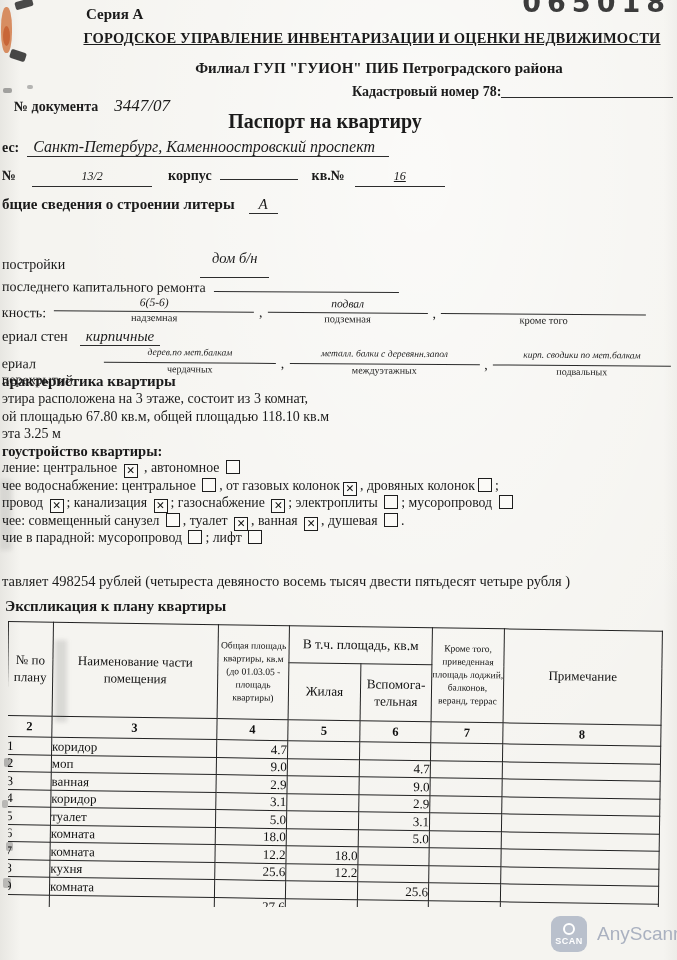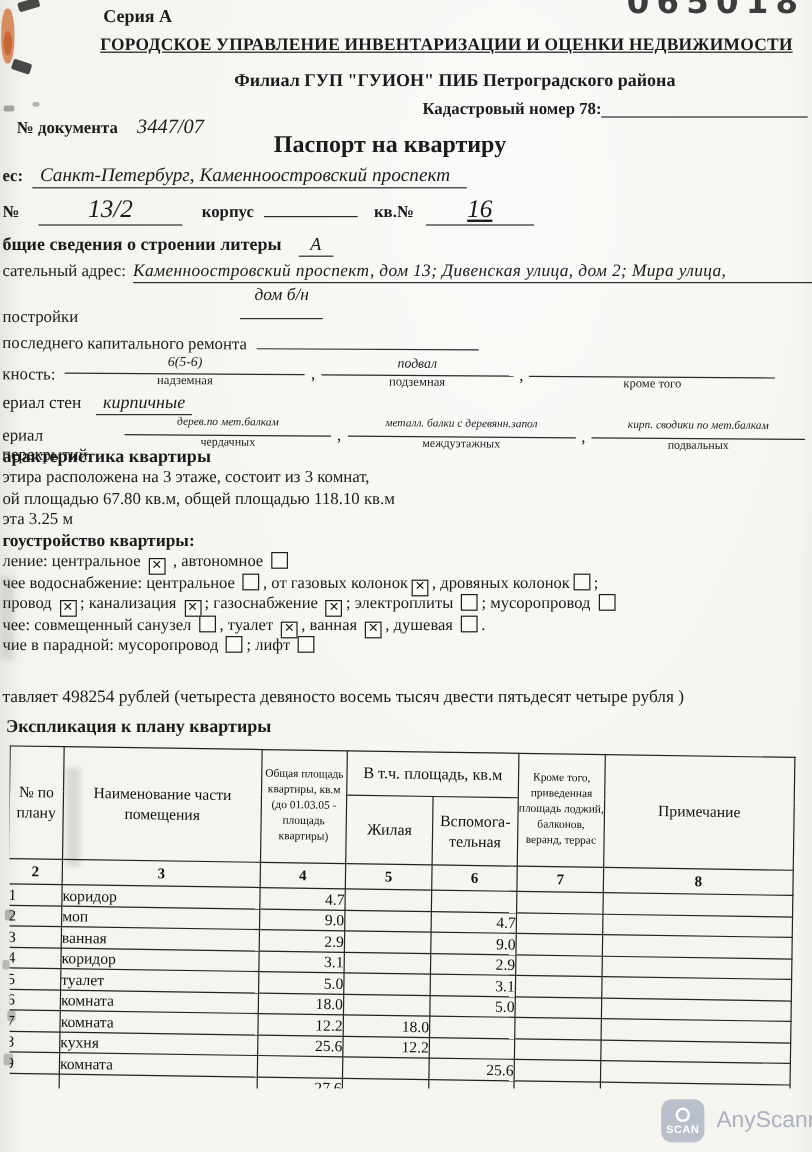--- a/index.html
+++ b/index.html
@@ -25,26 +25,26 @@
   .org{left:69px;right:2px;top:30px;font-size:14.5px;text-decoration:underline;letter-spacing:.2px;}
   .branch{left:83px;right:2px;top:60px;font-size:15px;}
   .cadastral{top:84px;left:352px;right:4px;display:flex;font-size:14px;}
   .cadastral .rule{flex:1;margin-bottom:2px;}
   .docnum{top:96px;left:14px;display:flex;align-items:baseline;gap:16px;font-size:14px;}
   .docnum .wr{font-size:17px;}
   .doctitle{top:110px;left:0;width:650px;font-size:20px;}
   .addr-row{top:138px;left:2px;display:flex;align-items:baseline;gap:8px;font-size:14px;}
   .addr-row .wr{font-size:16px;border-bottom:1.5px solid #2c2c2c;padding:0 14px 0 6px;}
   .house-row{top:162px;left:2px;display:flex;align-items:baseline;font-size:14px;}
-  .blank{border-bottom:1.4px solid #2c2c2c;display:inline-block;text-align:center;font-style:italic;font-size:21px;min-height:17px;}
+  .blank{border-bottom:1.4px solid #2c2c2c;display:inline-block;text-align:center;font-style:italic;font-size:12px;min-height:17px;}
   .bld-head{top:196px;left:2px;font-size:15px;display:flex;align-items:baseline;gap:14px;}
   .bld-head .wr{font-size:15px;border-bottom:1.4px solid #2c2c2c;padding:0 10px;}
   .idx-addr{top:218px;left:2px;right:0;display:flex;align-items:baseline;gap:6px;font-size:14px;}
   .idx-addr .wr{font-size:14.5px;letter-spacing:.3px;border-bottom:1.4px solid #2c2c2c;flex:1;white-space:nowrap;overflow:hidden;}
-  .idx-addr2{top:228px;left:200px;font-size:14.5px;border-bottom:1.4px solid #2c2c2c;padding:10px 12px;}
+  .idx-addr2{top:240px;left:200px;font-size:14.5px;border-bottom:1.4px solid #2c2c2c;padding:10px 12px;}
   .year-row{top:257px;left:2px;display:flex;align-items:flex-end;gap:10px;font-size:14px;}
   .overhaul-row{top:279px;left:2px;display:flex;align-items:baseline;gap:8px;font-size:14px;transform:rotate(.3deg);transform-origin:0 0;}
   .fill-row{left:2px;right:6px;display:flex;align-items:flex-start;font-size:14px;transform:rotate(.4deg);transform-origin:0 0;}
   .fill-row .lbl{padding-top:10px;}
   .fill{display:inline-flex;flex-direction:column;}
   .fv{display:block;border-bottom:1.5px solid #2b2b2b;text-align:center;font-style:italic;min-height:15px;padding:0 4px;}
   .fl{display:block;text-align:center;color:#222;}
   .sep{margin-top:8px;padding:0 5px;}
   .storeys{top:295px;}
   .storeys .fv{font-size:11.5px;}
@@ -159,24 +159,20 @@
     <span class="blank" style="width:78px;margin-left:8px;"></span>
     <span class="b" style="margin-left:14px;">кв.№</span>
     <span class="blank" style="width:90px;margin-left:10px;text-decoration:underline;">16</span>
   </div>
 
   <div class="abs bld-head">
     <span class="b">бщие сведения о строении литеры</span>
     <span class="wr it">А</span>
   </div>
 
-  <div class="abs idx-addr">
-    <span>сательный адрес:</span>
-    <span class="wr it">Каменноостровский проспект, дом 13; Дивенская улица, дом 2; Мира улица,</span>
-  </div>
   <div class="abs idx-addr2 it">дом б/н</div>
 
   <div class="abs year-row">
     <span>постройки</span>
   </div>
 
   <div class="abs overhaul-row">
     <span>последнего капитального ремонта</span>
     <span class="rule" style="width:185px;margin-bottom:2px;"></span>
   </div>

